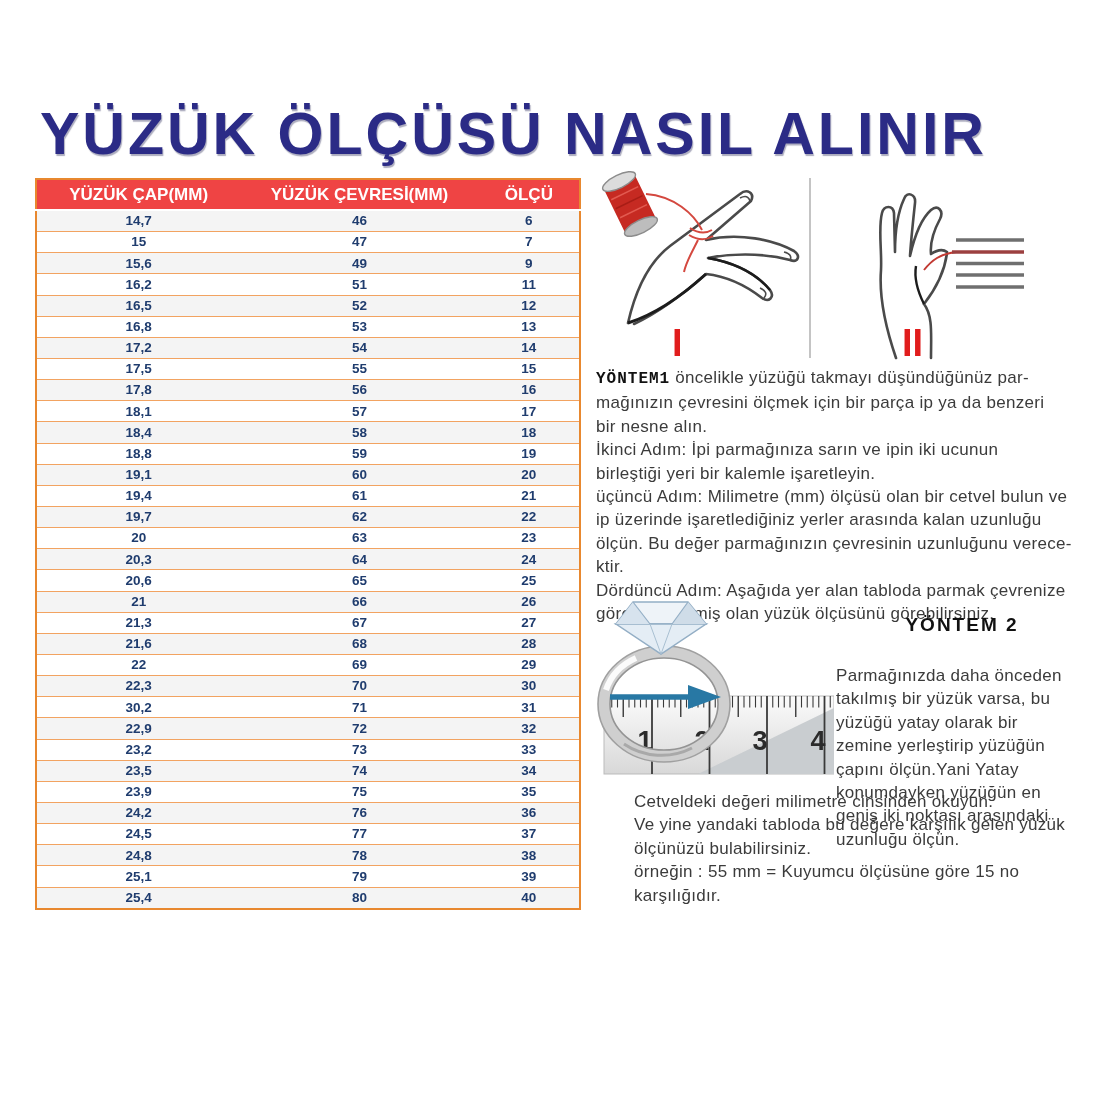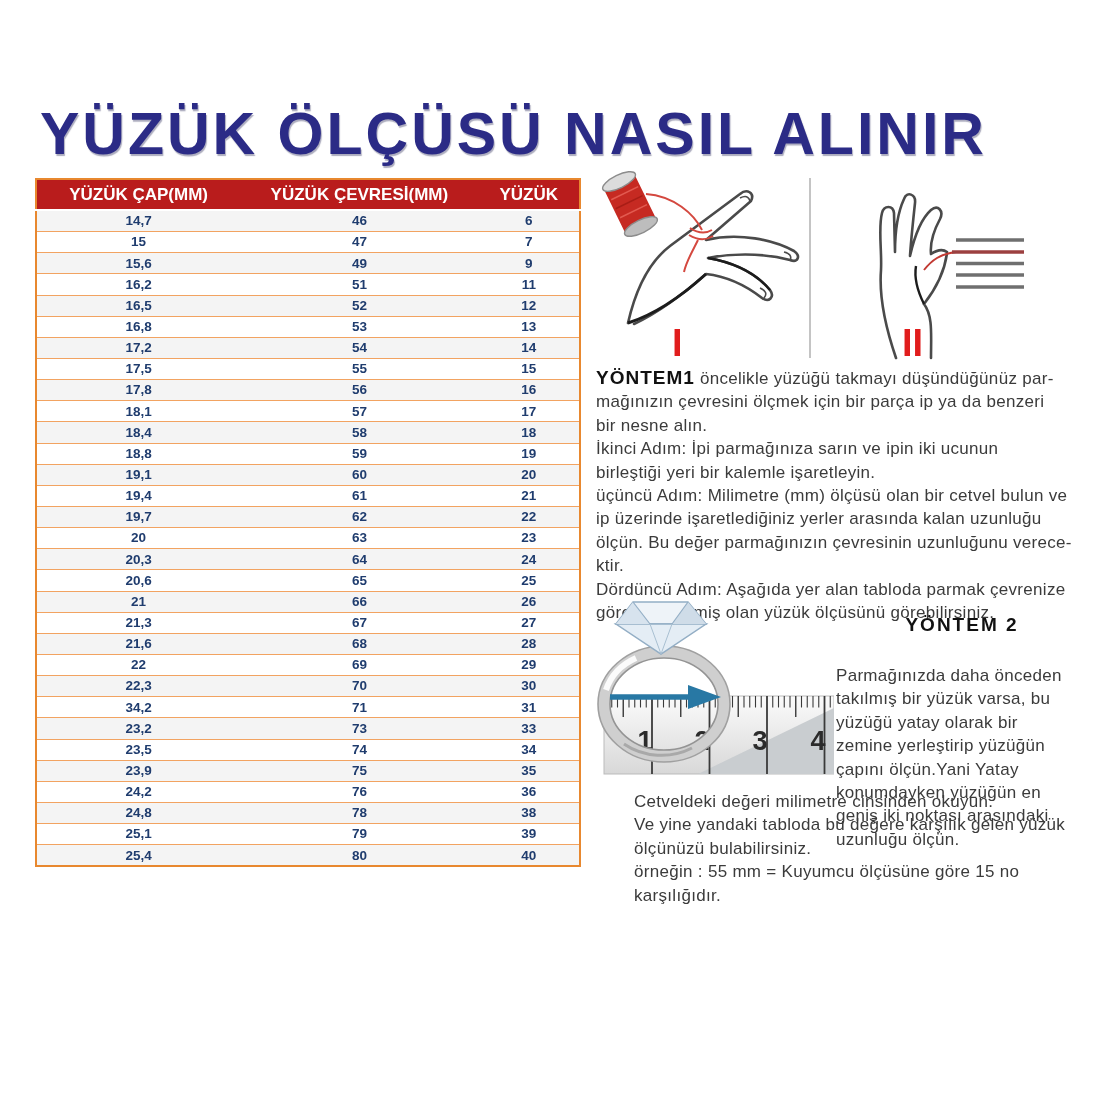--- a/index.html
+++ b/index.html
@@ -4,55 +4,55 @@
 <style>
   html,body{margin:0;padding:0;background:#fff;}
   .page{position:relative;width:1100px;height:1100px;background:#ffffff;overflow:hidden;
         font-family:"Liberation Sans",sans-serif;}
   .title{position:absolute;left:28px;top:88px;width:1050px;margin:12px;
          font-size:59px;font-weight:bold;letter-spacing:3px;color:#2b2b86;
          text-shadow:1px 2px 1px rgba(18,18,70,0.35);white-space:nowrap;}
   
   .size-table{position:absolute;left:35px;top:178px;width:546px;border-collapse:collapse;
               border:2px solid #E8882F;}
-  .size-table th{background:#b91c1c;color:#ffffff;font-size:17px;font-weight:bold;
+  .size-table th{background:#ef4444;color:#ffffff;font-size:17px;font-weight:bold;
                  height:29px;padding:0;border-bottom:2px solid #ffffff;}
   .size-table th:nth-child(1){width:205px;}
   .size-table th:nth-child(2){width:240px;}
   .size-table th:nth-child(3){width:101px;}
   .size-table td{height:20.15px;padding:0;text-align:center;font-size:13.5px;font-weight:bold;
                  color:#1F3C6E;border-top:1px solid #F2A361;line-height:1;}
   .size-table tbody tr:nth-child(odd) td{background:#f4f4f4;}
   .size-table tbody tr:nth-child(even) td{background:#ffffff;}
   
   .para{position:absolute;color:#3b3b3b;font-size:17px;line-height:23.4px;
         letter-spacing:0.3px;white-space:pre-line;margin:0;}
   .m1{left:596px;top:366px;width:494px;}
-  .m1 b{color:#111;font-size:19px;letter-spacing:1px;}
+  .m1 b{color:#111;font-size:16px;letter-spacing:1px;font-family:Liberation Mono, monospace;}
   .m2-text{left:836px;top:622px;width:244px;margin-top:42px;}
   .m2-head{position:absolute;left:836px;top:598px;width:220px;text-align:center;
            font-size:19px;font-weight:bold;color:#111;letter-spacing:2px;margin:16px;}
   .footer{left:594px;top:790px;width:494px;margin-left:40px;}
   .figure{position:absolute;}
   .hands{left:594px;top:166px;}
   .ringruler{left:588px;top:592px;}
 </style>
 </head>
 <body>
 
 <div class="page">
 
   <h1 class="title">YÜZÜK ÖLÇÜSÜ NASIL ALINIR</h1>
 
   <table class="size-table">
     <thead>
       <tr>
         <th>YÜZÜK ÇAP(MM)</th>
         <th>YÜZÜK ÇEVRESİ(MM)</th>
-        <th>YÜZÜK</th>
+        <th>ÖLÇÜ</th>
       </tr>
     </thead>
     <tbody>
         <tr>
           <td>14,7</td>
           <td>46</td>
           <td>6</td>
         </tr>
         <tr>
           <td>15</td>
@@ -158,43 +158,53 @@
           <td>22</td>
           <td>69</td>
           <td>29</td>
         </tr>
         <tr>
           <td>22,3</td>
           <td>70</td>
           <td>30</td>
         </tr>
         <tr>
-          <td>34,2</td>
+          <td>30,2</td>
           <td>71</td>
           <td>31</td>
+        </tr>
+        <tr>
+          <td>22,9</td>
+          <td>72</td>
+          <td>32</td>
         </tr>
         <tr>
           <td>23,2</td>
           <td>73</td>
           <td>33</td>
         </tr>
         <tr>
           <td>23,5</td>
           <td>74</td>
           <td>34</td>
         </tr>
         <tr>
           <td>23,9</td>
           <td>75</td>
           <td>35</td>
         </tr>
         <tr>
           <td>24,2</td>
           <td>76</td>
           <td>36</td>
+        </tr>
+        <tr>
+          <td>24,5</td>
+          <td>77</td>
+          <td>37</td>
         </tr>
         <tr>
           <td>24,8</td>
           <td>78</td>
           <td>38</td>
         </tr>
         <tr>
           <td>25,1</td>
           <td>79</td>
           <td>39</td>

